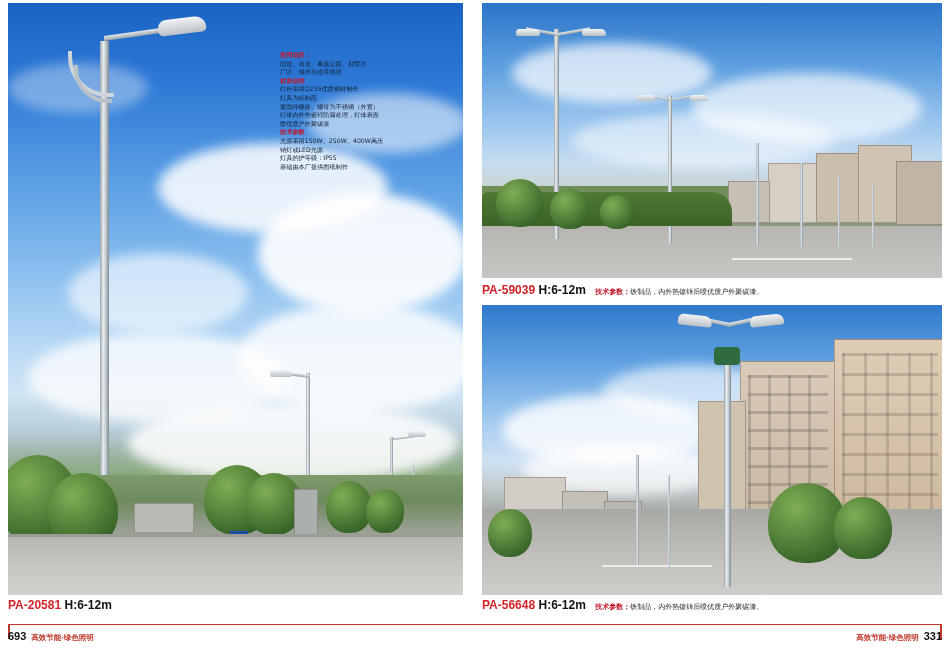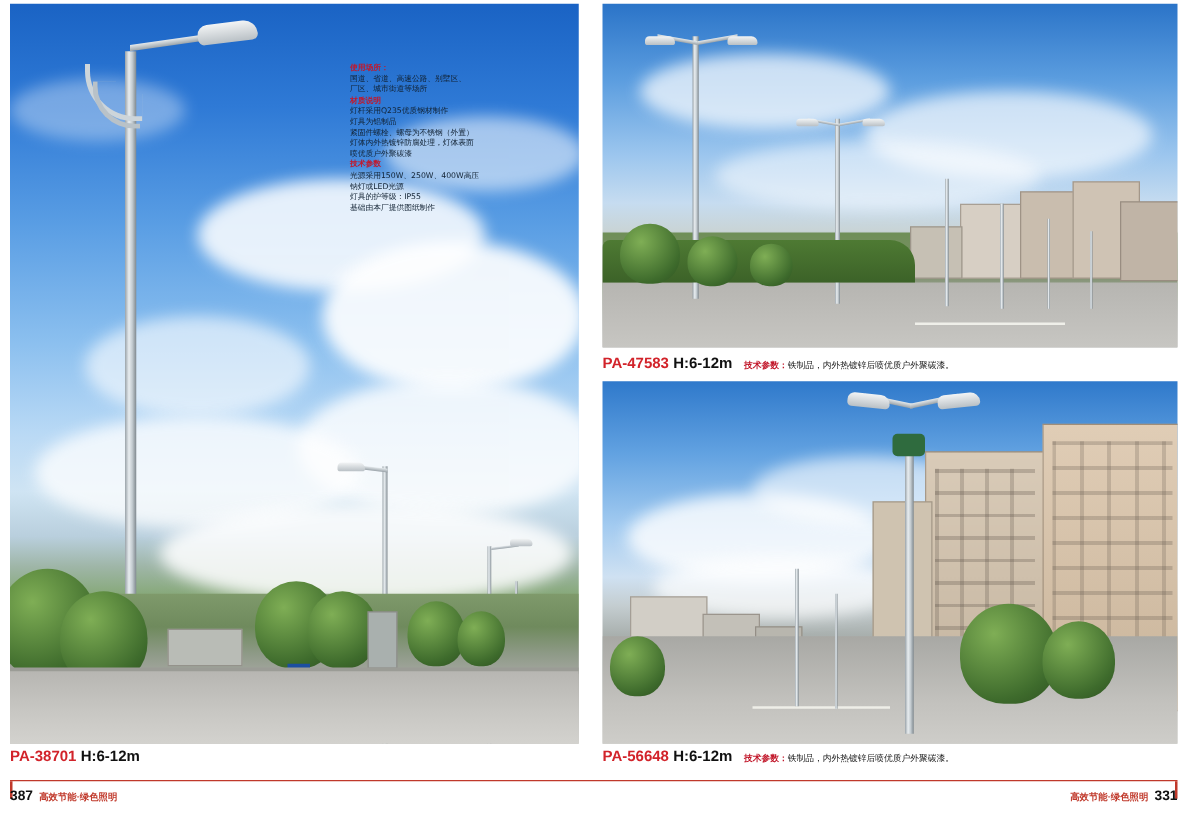--- a/index.html
+++ b/index.html
@@ -270,21 +270,21 @@
       <div>喷优质户外聚碳漆</div>
       <div class="hd">技术参数</div>
       <div>光源采用150W、250W、400W高压</div>
       <div>钠灯或LED光源</div>
       <div>灯具的护等级：IP55</div>
       <div>基础由本厂提供图纸制作</div>
     </div>
   </div>
 
   <div class="left-caption">
-    <span class="code">PA-38701</span>
+    <span class="code">PA-20581</span>
     <span>H:6-12m</span>
   </div>
 
   <div class="gutter"></div>
 
   <div class="rp-photo1">
     <div class="cloud" style="left:30px; top:40px; width:200px; height:60px; opacity:.7;"></div>
     <div class="cloud" style="left:210px; top:70px; width:230px; height:70px; opacity:.65;"></div>
     <div class="cloud" style="left:90px; top:110px; width:260px; height:55px; opacity:.5;"></div>
 
@@ -315,21 +315,21 @@
     <div class="pole" style="left:356px; top:172px; width:2px; height:72px;"></div>
     <div class="pole" style="left:390px; top:182px; width:2px; height:62px;"></div>
 
     <div style="position:absolute;left:0;bottom:52px;width:250px;height:34px;background:linear-gradient(to bottom,#4e7a33,#3c6228);border-radius:6px 20px 0 0;"></div>
     <div class="tree" style="left:14px; top:176px; width:48px; height:48px;"></div>
     <div class="tree" style="left:68px; top:186px; width:40px; height:40px;"></div>
     <div class="tree" style="left:118px; top:192px; width:34px; height:34px;"></div>
   </div>
 
   <div class="caption-r" style="left:482px; top:283px;">
-    <span class="code">PA-47583</span>
+    <span class="code">PA-59039</span>
     <span>H:6-12m</span>
     <span class="tech"><span class="red">技术参数：</span><span>铁制品，内外热镀锌后喷优质户外聚碳漆。</span></span>
   </div>
 
   <div class="rp-photo2">
     <div class="cloud" style="left:20px; top:90px; width:210px; height:70px; opacity:.8;"></div>
     <div class="cloud" style="left:120px; top:60px; width:180px; height:55px; opacity:.6;"></div>
     <div class="cloud" style="left:40px; top:140px; width:200px; height:50px; opacity:.7;"></div>
 
     <div class="bldg" style="left:258px; top:56px; width:96px; height:200px; background:linear-gradient(to bottom,#d9cbb8,#c4b49f);"></div>
@@ -365,21 +365,21 @@
     <span class="code">PA-56648</span>
     <span>H:6-12m</span>
     <span class="tech"><span class="red">技术参数：</span><span>铁制品，内外热镀锌后喷优质户外聚碳漆。</span></span>
   </div>
 
   <div class="footer-rule"></div>
   <div class="red-tick" style="left:8px;"></div>
   <div class="red-tick" style="right:8px;"></div>
 
   <div class="folio-left">
-    <span>387</span><span class="tag">高效节能·绿色照明</span>
+    <span>693</span><span class="tag">高效节能·绿色照明</span>
   </div>
 
   <div class="folio-right">
     <span class="tag">高效节能·绿色照明</span>
       <span>331</span>
   </div>
 
 </div>
 
 </body></html>

